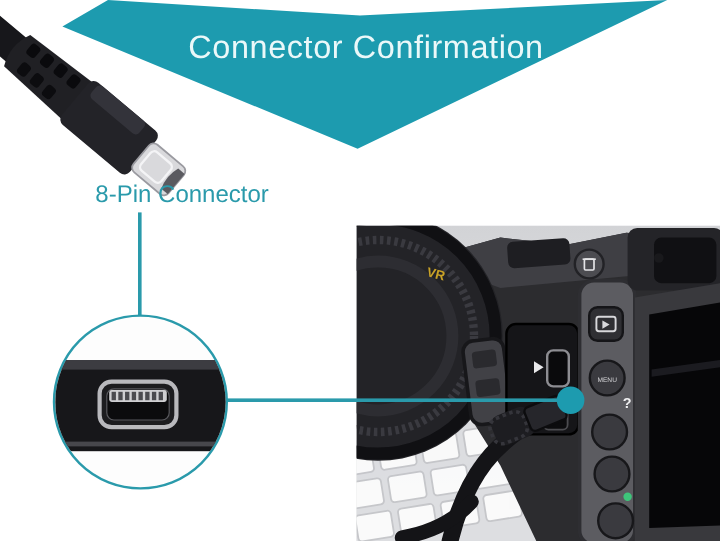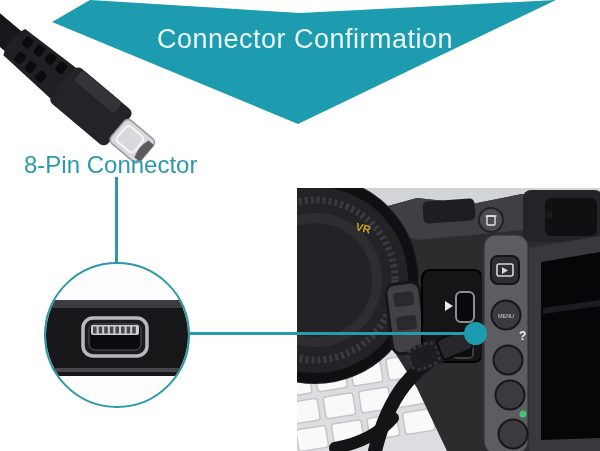--- a/index.html
+++ b/index.html
@@ -11,21 +11,21 @@
   .banner-title {
     position:absolute; left:90px; top:24px; width:430px;
     text-align:center; font-size:27px; letter-spacing:.5px;
     color:#EAF8F9; font-weight:400;
   }
 
   .connector-art { position:absolute; left:0; top:0; }
 
   .label-8pin {
     position:absolute; left:24px; top:151px; width:200px;
-    text-align:left; font-size:24px; color:#2A9AAB; font-weight:400;
+    text-align:right; font-size:20px; color:#2A9AAB; font-weight:400;
   }
   .label-usb {
     position:absolute; left:54px; top:411px; width:120px;
     text-align:center; font-size:21px; color:#2A9AAB; font-weight:400;
     letter-spacing:1px;
   }
 
   .v-line { position:absolute; left:115px; top:177px; width:2.5px; height:86px; background:#2A9AAB; }
   .h-line { position:absolute; left:189px; top:332px; width:287px; height:2.5px; background:#2A9AAB; z-index:5; }
   .callout-dot {

